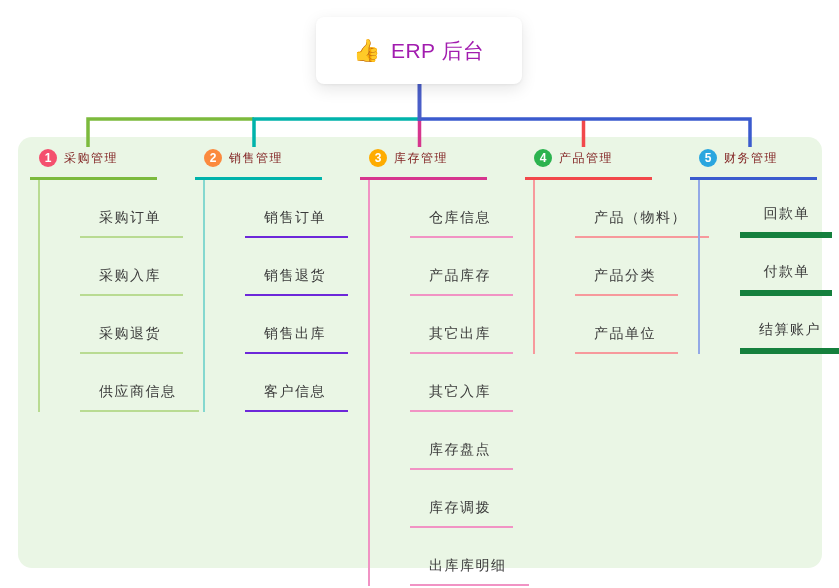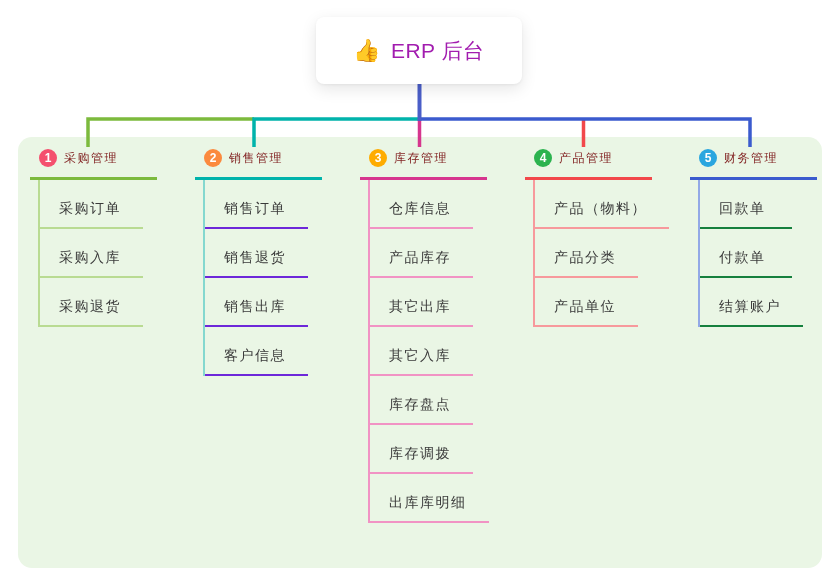--- a/index.html
+++ b/index.html
@@ -27,24 +27,24 @@
   .branch{position:absolute;top:139px;z-index:2;}
   .branch-header{width:118px;height:38px;display:flex;align-items:center;
                  padding-left:9px;box-sizing:content-box;cursor:pointer;}
   .branch-title{font-size:12px;color:#7f1d1d;font-weight:500;letter-spacing:1.5px;
                 white-space:nowrap;}
   .badge{width:18px;height:18px;border-radius:50%;margin-right:7px;flex:0 0 18px;
          display:inline-flex;align-items:center;justify-content:center;
          color:#fff;font-size:12px;font-weight:bold;line-height:1;}
 
   .children{margin:0 0 0 8px;padding:0;}
-  .child{list-style:none;height:49px;box-sizing:border-box;
+  .child{list-style:none;height:58px;box-sizing:border-box;
          display:flex;align-items:flex-end;
          padding:0 22px 9px 19px;width:fit-content;min-width:92px;
-         white-space:nowrap;cursor:pointer;}
+         white-space:nowrap;cursor:pointer;margin-left:40px;}
   .child-label{font-size:14px;color:#3a3a3a;letter-spacing:1.5px;}
 
   
   .b1{left:30px;}
   .b1 .branch-header{border-bottom:3px solid #7cba3d;}
   .b1 .badge{background:#f4506e;}
   .b1 .children{border-left:2px solid #b9db92;}
   .b1 .child{border-bottom:2px solid #b9db92;}
 
   
@@ -66,21 +66,21 @@
   .b4 .branch-header{border-bottom:3px solid #f2484b;}
   .b4 .badge{background:#2cb34f;}
   .b4 .children{border-left:2px solid #f7999c;}
   .b4 .child{border-bottom:2px solid #f7999c;}
 
   
   .b5{left:690px;}
   .b5 .branch-header{border-bottom:3px solid #3b5bce;}
   .b5 .badge{background:#2aa6df;}
   .b5 .children{border-left:2px solid #93a9e6;}
-  .b5 .child{border-bottom:2px solid #15803d;}
+  .b5 .child{border-bottom:6px solid #15803d;justify-content:flex-end;}
 </style>
 </head>
 <body>
 
 <div class="stage">
 
   <div class="panel"></div>
 
   <svg class="connectors" viewBox="0 0 839 588" xmlns="http://www.w3.org/2000/svg">
     <path d="M254 119 H88 V147" fill="none" stroke="#7cba3d" stroke-width="3.5"></path>
@@ -104,20 +104,23 @@
     <ul class="children">
       <li class="child">
           <span class="child-label">采购订单</span>
         </li>
       <li class="child">
           <span class="child-label">采购入库</span>
         </li>
       <li class="child">
           <span class="child-label">采购退货</span>
         </li>
+      <li class="child">
+          <span class="child-label">供应商信息</span>
+        </li>
     </ul>
   </div>
 
   <div class="branch b2">
     <div class="branch-header">
       <span class="badge">2</span>
       <span class="branch-title">销售管理</span>
     </div>
     <ul class="children">
       <li class="child">

